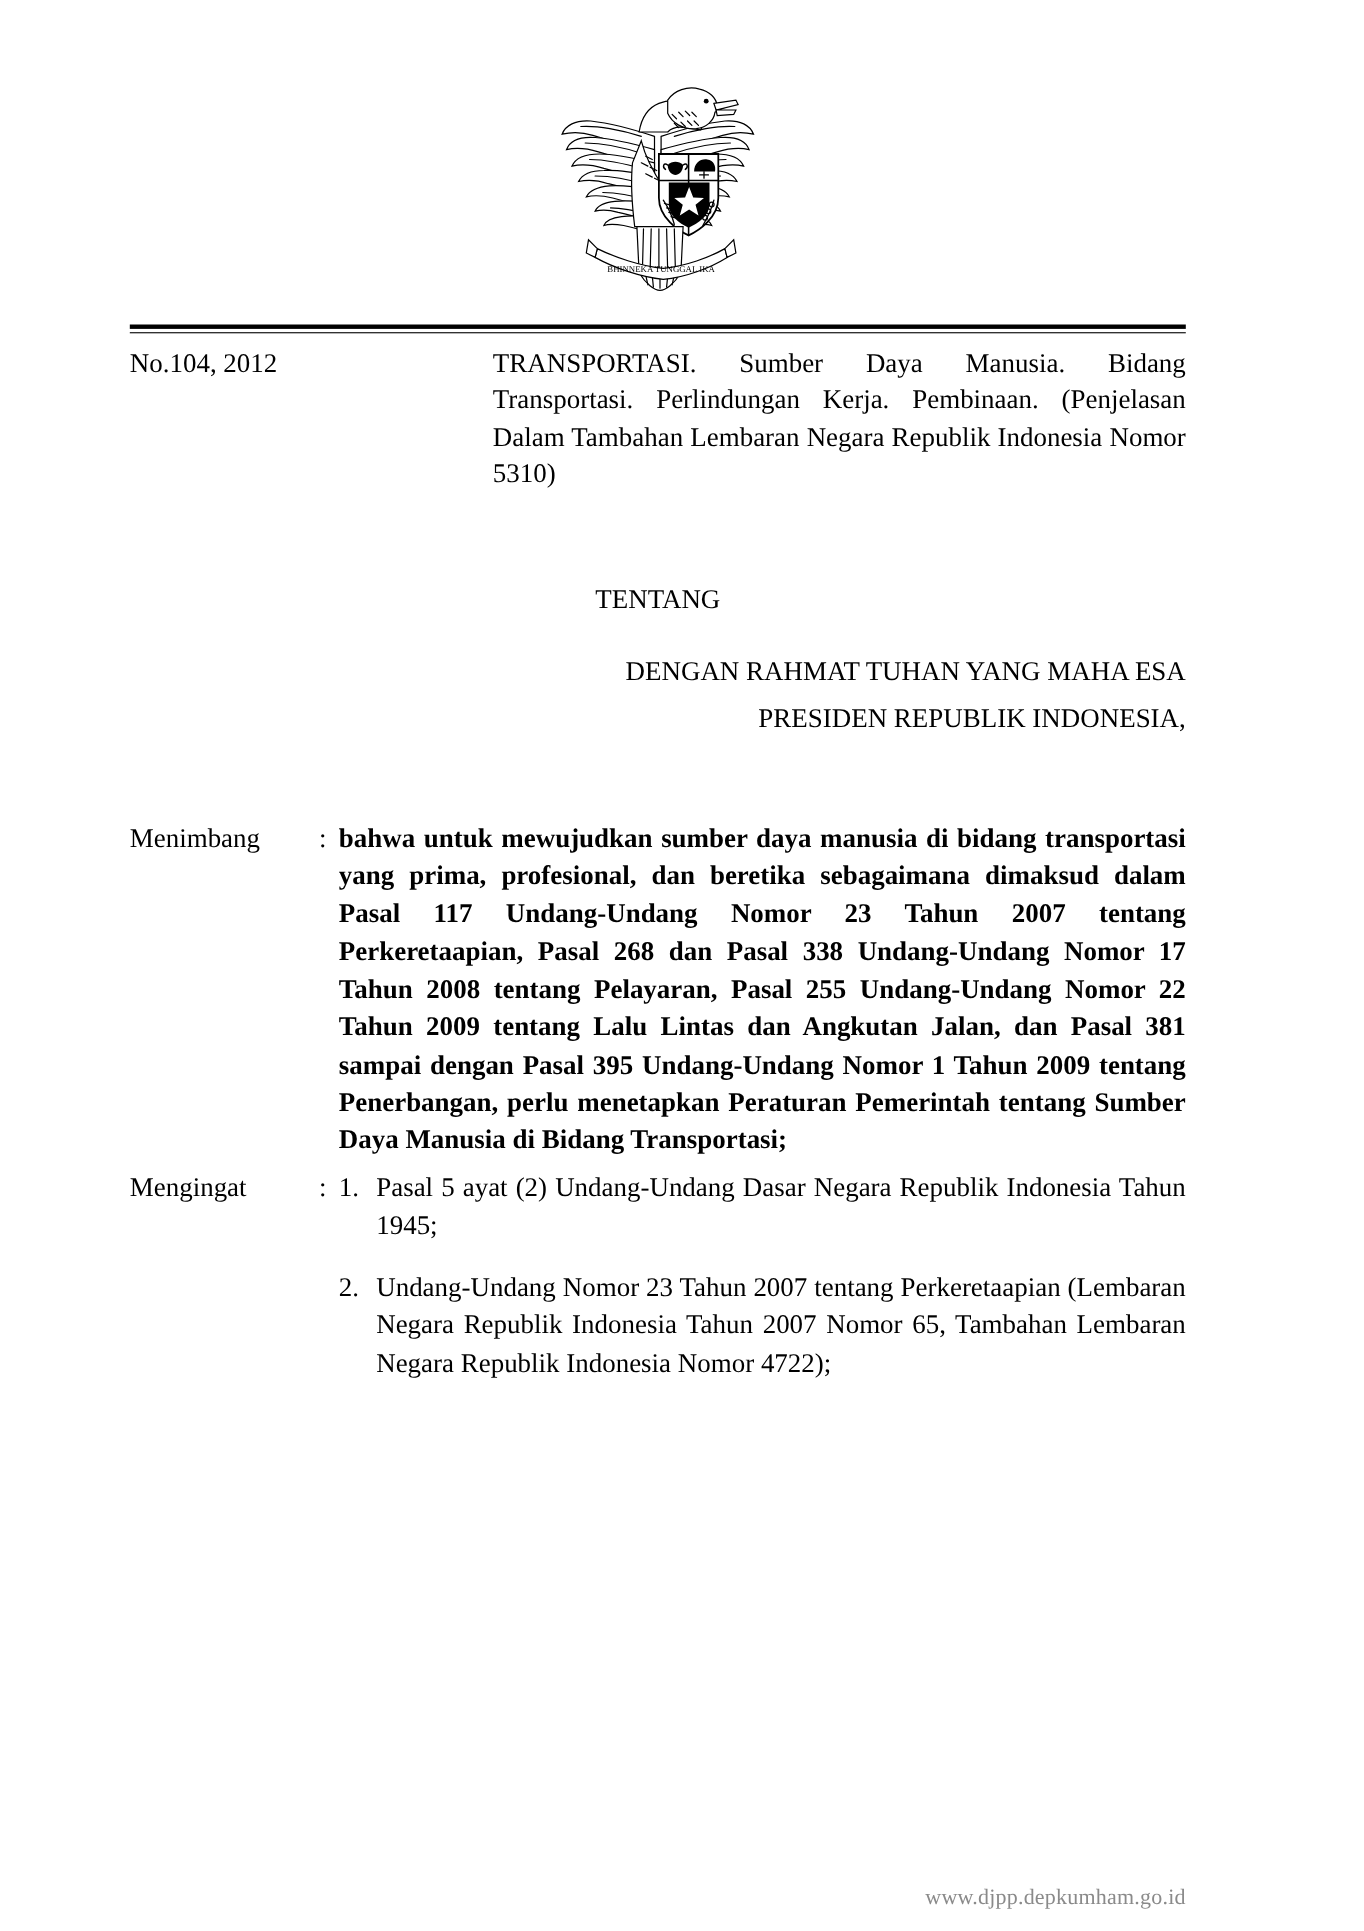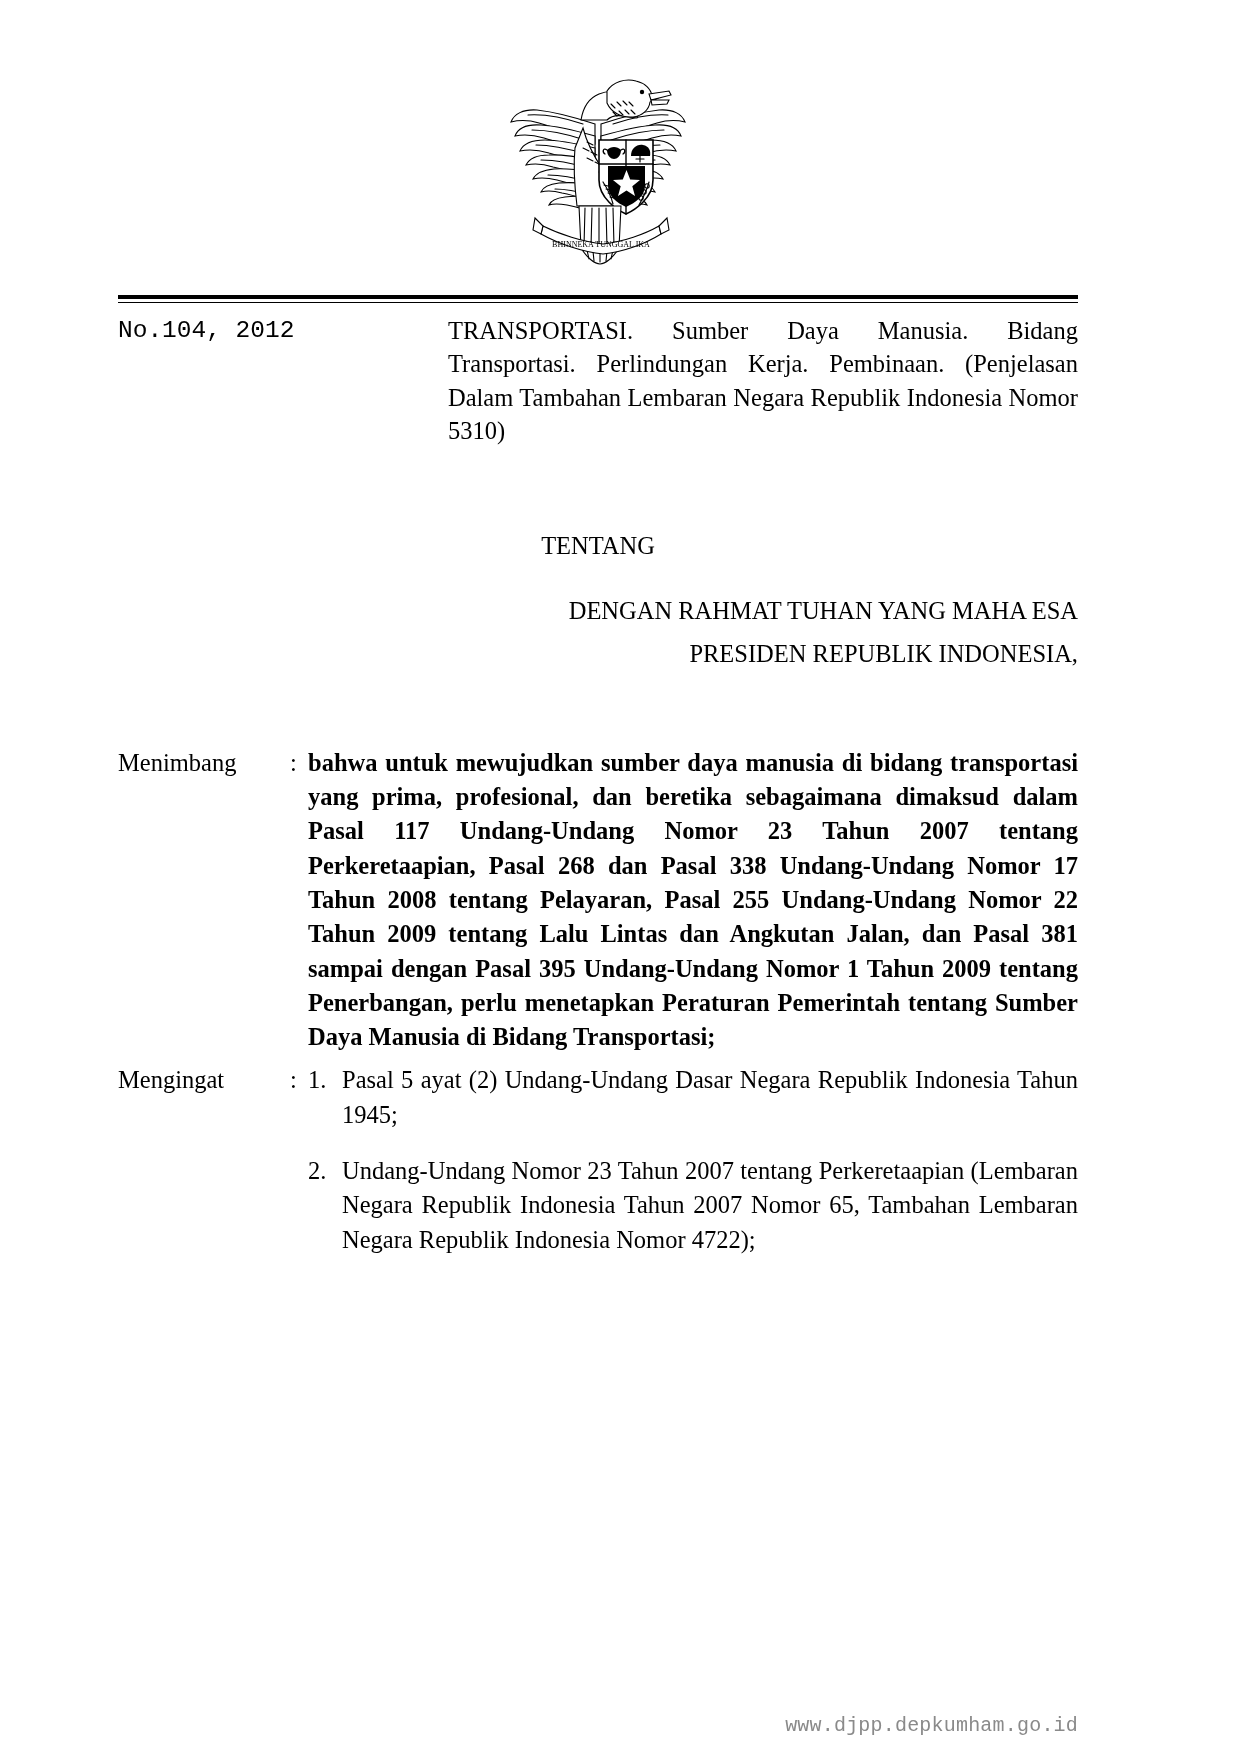--- a/index.html
+++ b/index.html
@@ -65,21 +65,20 @@
     display: flex;
     align-items: flex-start;
     margin-top: 11px;
     font-size: 24.5px;
     line-height: 1.36;
   }
   .header-no {
     width: 330px;
     flex: 0 0 330px;
     white-space: nowrap;
-    font-family: Liberation Mono, monospace;
   }
   .header-desc {
     flex: 1 1 auto;
     text-align: justify;
     text-align-last: left;
     hyphens: none;
   }
   .header-desc p { margin: 0; }
 
   
@@ -143,21 +142,21 @@
     flex: 1 1 auto;
     text-align: justify;
     text-align-last: left;
   }
 
   
   .footer {
     position: absolute;
     right: 118px;
     bottom: 18px;
-    font-family: Liberation Mono, monospace;
+    font-family: Liberation Serif, serif;
     font-size: 20px;
     color: #8a8a8a;
     letter-spacing: 0.2px;
     white-space: nowrap;
   }
 </style>
 </head>
 <body>
 
 <div class="page">

